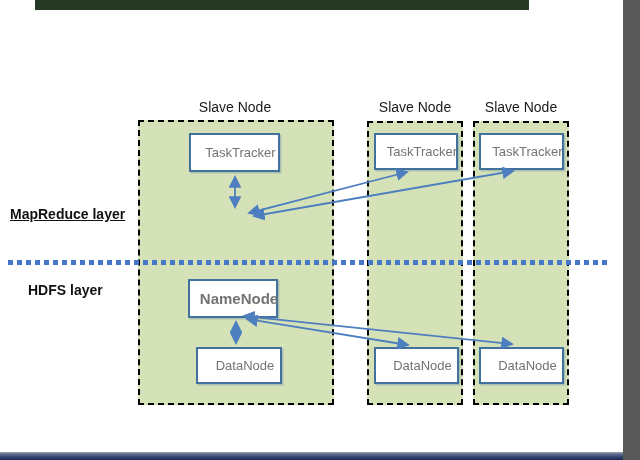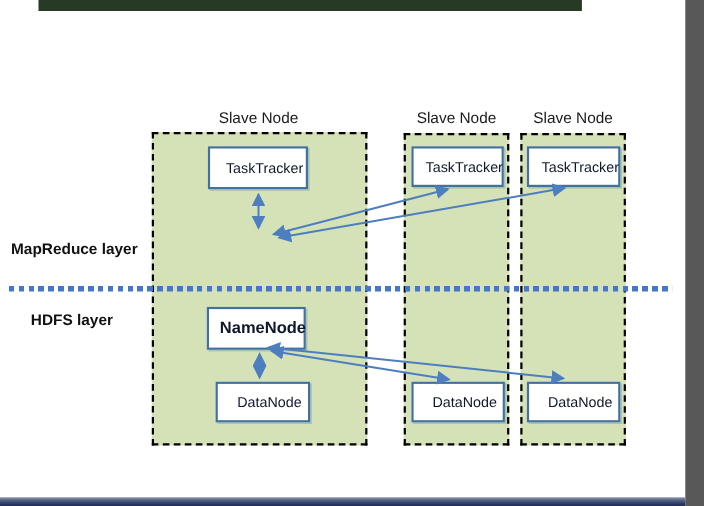--- a/index.html
+++ b/index.html
@@ -9,41 +9,41 @@
   }
   .top-bar { position:absolute; left:35px; top:0; width:494px; height:10px; background:#263a26; }
   .right-strip { position:absolute; left:623px; top:0; width:17px; height:460px; background:#585858; }
   .bottom-bar { position:absolute; left:0; top:452px; width:623px; height:8px;
     background:linear-gradient(180deg,#99a1b2 0%, #5a678c 30%, #2e3d68 70%, #1f2d53 100%); }
   .title { position:absolute; left:40px; top:16px; font-size:31px; color:#0f0f0f;
     letter-spacing:-0.5px; white-space:nowrap; font-weight:normal; margin:0; }
   .group { position:absolute; background:#d5e2b8; border:2px dashed #000; box-sizing:border-box; }
   .group-label { position:absolute; font-size:14px; color:#1a1a1a; text-align:center; white-space:nowrap; }
   .node { position:absolute; background:#fff; border:2px solid #41719c; box-sizing:border-box;
-    display:flex; align-items:center; justify-content:center; font-size:13px; color:#0f172a;
+    display:flex; align-items:center; justify-content:center; font-size:13px; color:#737373;
     box-shadow:1.5px 1.5px 0 rgba(65,113,156,0.28); white-space:nowrap;padding-left:12px; }
   .node.bold { font-weight:bold; font-size:15px; }
   .layer-label { position:absolute; font-weight:bold; font-size:14px; color:#111; white-space:nowrap; }
   .divider { position:absolute; left:8px; top:260px; width:603px; height:5px;
     background:repeating-linear-gradient(90deg, #4577c9 0 5px, transparent 5px 9px); }
   .arrows { position:absolute; left:0; top:0; pointer-events:none; }
 </style>
 </head>
 <body>
 
 <div class="slide">
 
   <div class="top-bar"></div>
 
 
   <div class="group-label" style="left:138px; top:99px; width:194px;">Slave Node</div>
   <div class="group-label" style="left:367px; top:99px; width:96px;">Slave Node</div>
   <div class="group-label" style="left:473px; top:99px; width:96px;">Slave Node</div>
 
-  <div class="layer-label" style="left:10px; top:218px;">MapReduce layer</div>
+  <div class="layer-label" style="left:10px; top:206px;text-decoration:underline;">MapReduce layer</div>
   <div class="layer-label" style="left:28px; top:282px;">HDFS layer</div>
 
   <div class="group" style="left:138px; top:120px; width:196px; height:285px;"></div>
   <div class="group" style="left:367px; top:121px; width:96px; height:284px;"></div>
   <div class="group" style="left:473px; top:121px; width:96px; height:284px;"></div>
 
   <div class="divider"></div>
 
   <div class="node" style="left:189px; top:133px; width:91px; height:39px;">TaskTracker</div>
   <div class="node bold" style="left:188px; top:279px; width:90px; height:39px;">NameNode</div>

